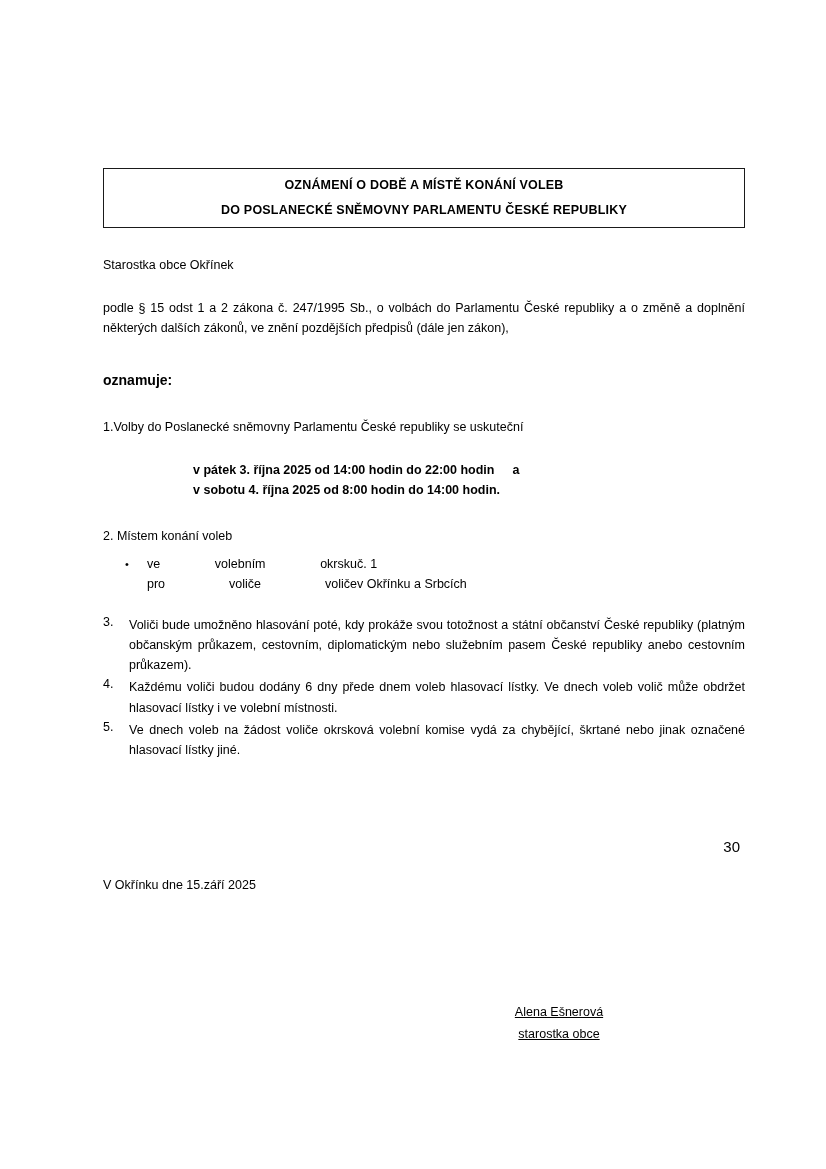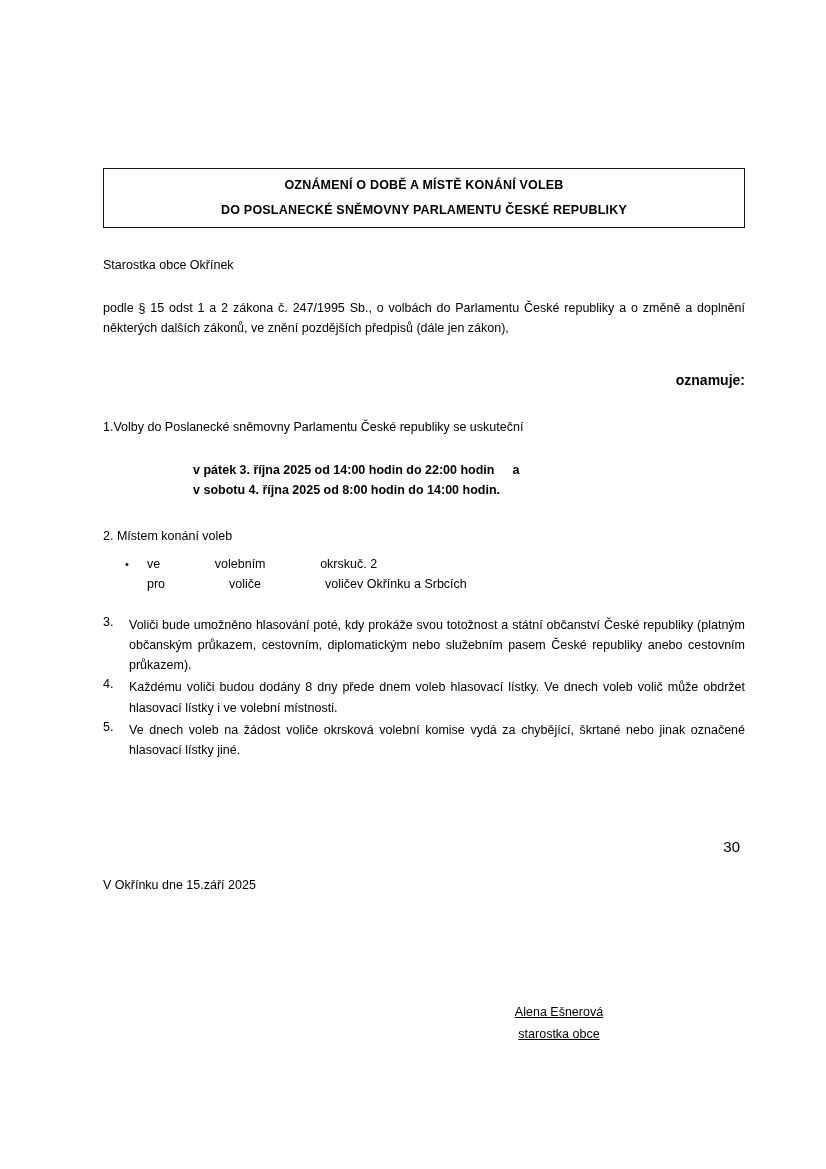--- a/index.html
+++ b/index.html
@@ -60,21 +60,21 @@
     margin-top: 28px;
     font-size: 12.5px;
   }
 
   .justified {
     text-align: justify;
     text-align-last: left;
   }
 
   .oznamuje {
-    text-align: right;
+    text-align: left;
     font-weight: bold;
     font-size: 14px;
     margin-top: 34px;
   }
 
   .item-1 {
     margin-top: 30px;
     font-size: 12.5px;
   }
 
@@ -195,41 +195,41 @@
     <div class="item-2 para">2. Místem konání voleb</div>
 
     <div class="bullet-block">
       <div class="bullet-row">
         <span class="bullet-dot">•</span>
         <span class="bullet-label">
           <span>ve</span>
           <span>volebním</span>
           <span>okrsku</span>
         </span>
-        <span class="bullet-value">č.  2</span>
+        <span class="bullet-value">č.  1</span>
       </div>
       <div class="bullet-row">
         <span class="bullet-dot"></span>
         <span class="bullet-label">
           <span>pro</span>
           <span>voliče</span>
           <span>voliče</span>
         </span>
         <span class="bullet-value">v Okřínku a Srbcích</span>
       </div>
     </div>
 
     <div class="num-list">
       <div class="num-row">
         <span class="num-idx">3.</span>
         <span class="num-text">Voliči bude umožněno hlasování poté, kdy prokáže svou totožnost a státní občanství České republiky (platným občanským průkazem, cestovním, diplomatickým nebo služebním pasem České republiky anebo cestovním průkazem).</span>
       </div>
       <div class="num-row">
         <span class="num-idx">4.</span>
-        <span class="num-text">Každému voliči budou dodány 8 dny přede dnem voleb hlasovací lístky. Ve dnech voleb volič může obdržet hlasovací lístky i ve volební   místnosti.</span>
+        <span class="num-text">Každému voliči budou dodány 6 dny přede dnem voleb hlasovací lístky. Ve dnech voleb volič může obdržet hlasovací lístky i ve volební   místnosti.</span>
       </div>
       <div class="num-row">
         <span class="num-idx">5.</span>
         <span class="num-text">Ve dnech voleb na žádost voliče okrsková volební komise vydá za chybějící, škrtané nebo jinak označené hlasovací lístky jiné.</span>
       </div>
     </div>
 
     <div class="place-date">V  Okřínku   dne   15.září 2025</div>
 
     <div class="signature">

